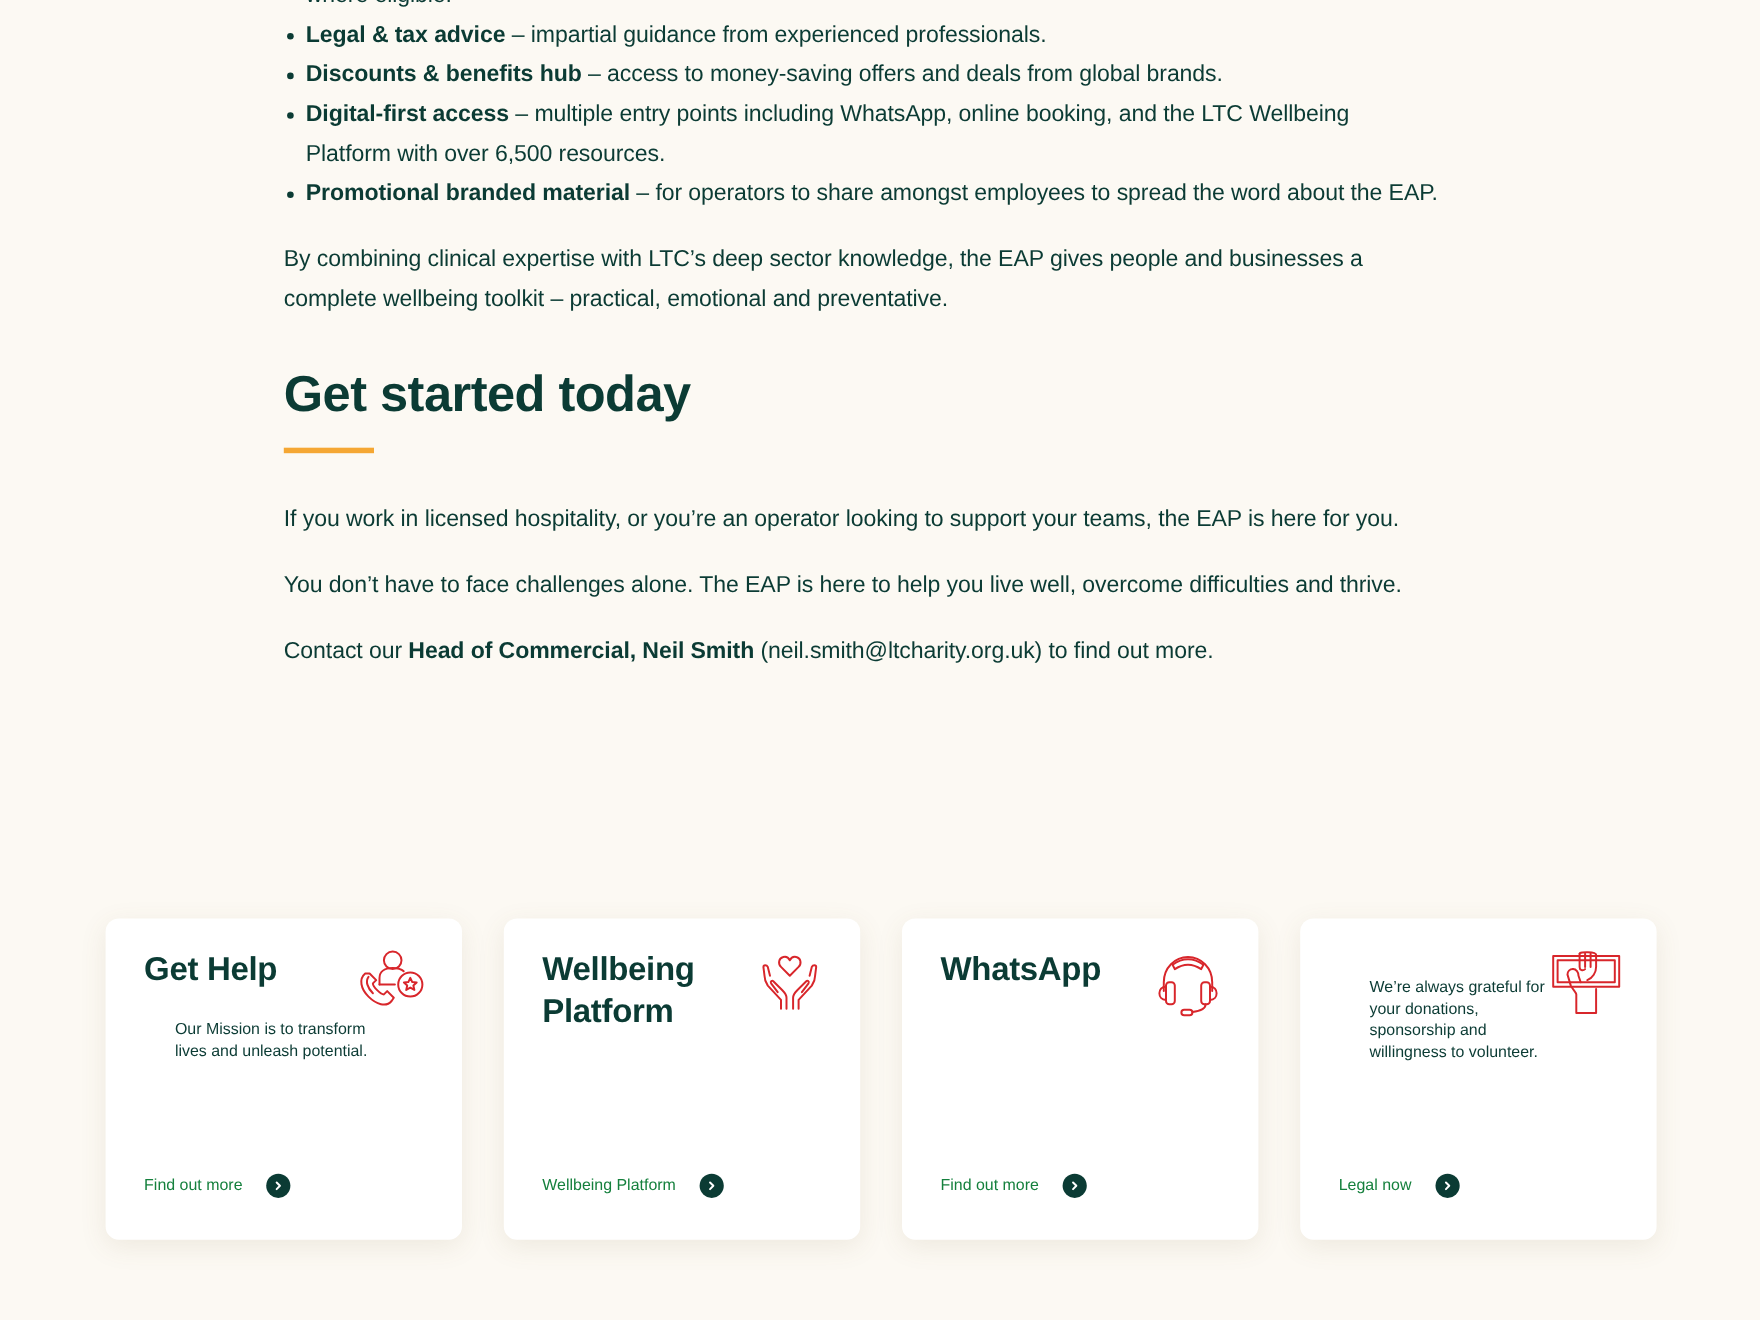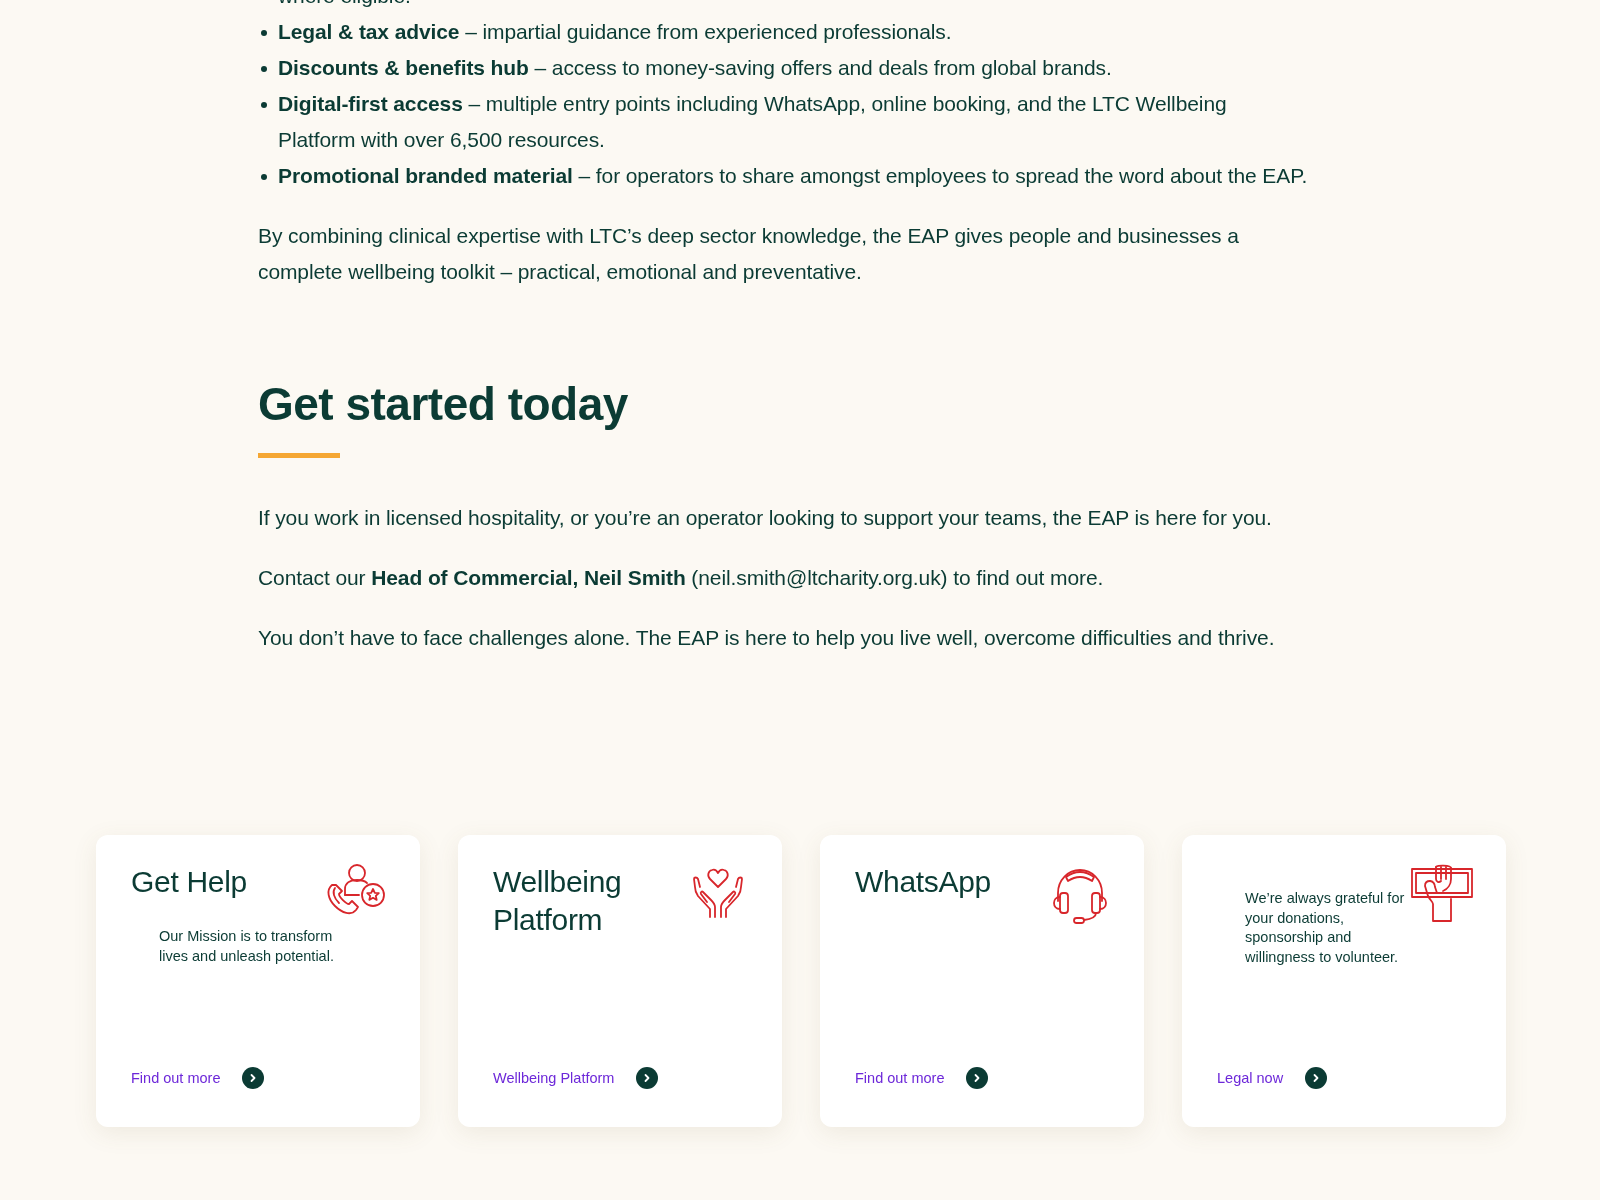--- a/index.html
+++ b/index.html
@@ -17,38 +17,38 @@
     .cutoff { height: 36px; overflow: hidden; padding-left: 20px; }
     ul.features { list-style: none; }
     ul.features li { position: relative; padding-left: 20px; }
     ul.features li::before {
       content: ""; position: absolute; left: 3px; top: 16px;
       width: 6px; height: 6px; border-radius: 50%; background: #0b3b34;
     }
     .term { font-weight: 600; }
     p.para { margin-top: 24px; }
     h2.section-title {
-      margin-top: 86px; font-size: 46px; line-height: 56px; font-weight: 700; letter-spacing: -0.5px;
+      margin-top: 40px; font-size: 46px; line-height: 56px; font-weight: 700; letter-spacing: -0.5px;
     }
     .accent-bar { width: 82px; height: 5px; background: #f5a733; margin-top: 21px; margin-bottom: 42px; }
     .strong { font-weight: 600; }
 
     .cards { position: absolute; top: 835px; left: 96px; display: flex; gap: 38px; }
     .card {
       width: 324px; height: 292px; background: #ffffff; border-radius: 12px;
       box-shadow: 0 6px 24px rgba(120, 100, 60, 0.10);
       position: relative; padding: 28px 34px 0 35px;
     }
-    .card-title { font-size: 30px; line-height: 38px; font-weight: 400; width: 180px; letter-spacing: -0.3px; }
+    .card-title { font-size: 30px; line-height: 38px; font-weight: 700; width: 180px; letter-spacing: -0.3px; }
     .card-desc { font-size: 14.5px; line-height: 19.5px; width: 175px; margin-top: 26px; margin-left: 28px; }
     .card-icon { position: absolute; right: 32px; top: 28px; width: 64px; height: 64px; }
     .card-link {
       position: absolute; left: 35px; bottom: 38px;
       display: flex; align-items: center; gap: 22px;
-      font-size: 14.5px; color: #6d28d9; text-decoration: none;
+      font-size: 14.5px; color: #15803d; text-decoration: none;
     }
     .arrow-circle {
       width: 22px; height: 22px; border-radius: 50%; background: #0b3b34;
       display: inline-flex; align-items: center; justify-content: center;
     }
   </style>
 </head>
 <body>
 
 <div class="page">
@@ -61,24 +61,24 @@
       <li><span class="term">Discounts &amp; benefits hub</span><span> – access to money-saving offers and deals from global brands.</span></li>
       <li style="width:1030px"><span class="term">Digital-first access</span><span> – multiple entry points including WhatsApp, online booking, and the LTC Wellbeing Platform with over 6,500 resources.</span></li>
       <li style="width:1075px"><span class="term">Promotional branded material</span><span> – for operators to share amongst employees to spread the word about the EAP.</span></li>
     </ul>
     <p class="para" style="width:1060px">By combining clinical expertise with LTC’s deep sector knowledge, the EAP gives people and businesses a complete wellbeing toolkit – practical, emotional and preventative.</p>
 
     <h2 class="section-title">Get started today</h2>
     <div class="accent-bar"></div>
 
     <p style="width:1070px">If you work in licensed hospitality, or you’re an operator looking to support your teams, the EAP is here for you.</p>
+    <p class="para" style="width:1060px">You don’t have to face challenges alone. The EAP is here to help you live well, overcome difficulties and thrive.</p>
     <p class="para">
       <span>Contact our </span><span class="strong">Head of Commercial, Neil Smith</span><span> (neil.smith@ltcharity.org.uk)</span><span> to find out more.</span>
     </p>
-    <p class="para" style="width:1060px">You don’t have to face challenges alone. The EAP is here to help you live well, overcome difficulties and thrive.</p>
   </div>
 
   <div class="cards">
 
     <div class="card">
       <div class="card-title">Get Help</div>
       <svg class="card-icon" viewBox="0 0 64 64" fill="none" stroke="#d8262b" stroke-width="1.8" stroke-linejoin="round" stroke-linecap="round">
         <circle cx="33" cy="10" r="8"></circle>
         <path d="M21 32 v-6 c0-6 5-9 12-9 c5 0 8 1 10 3"></path>
         <path d="M21 32 h14"></path>

